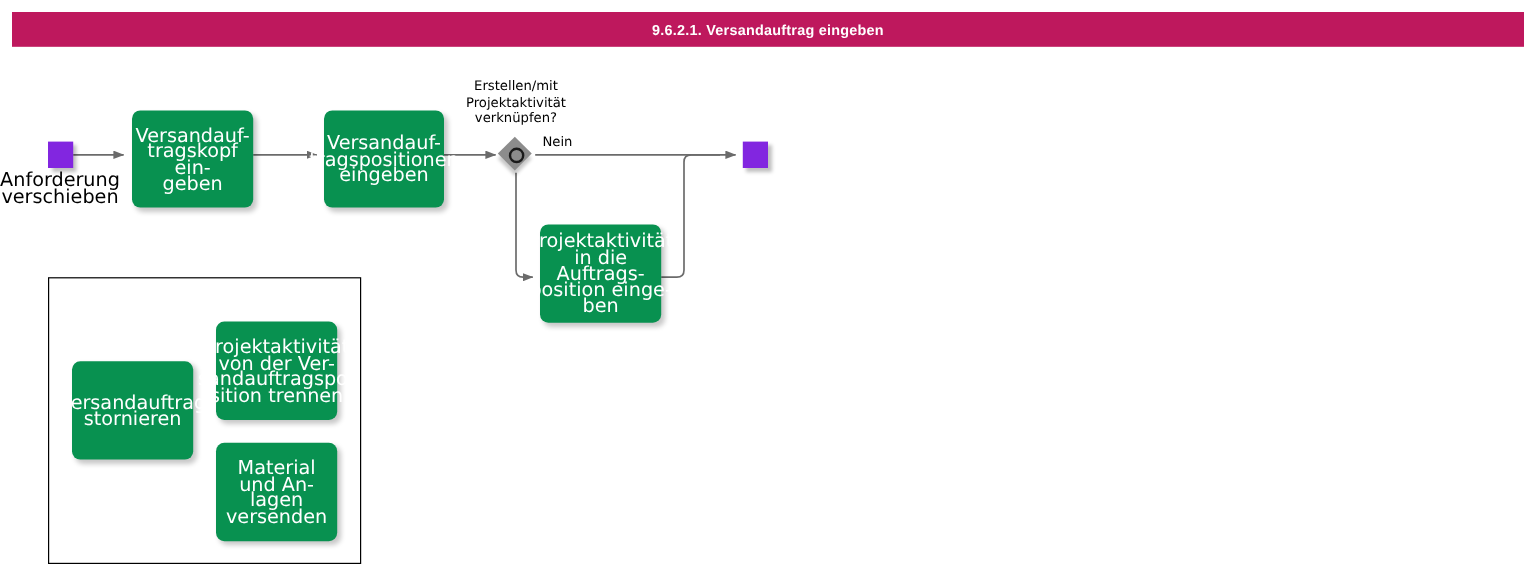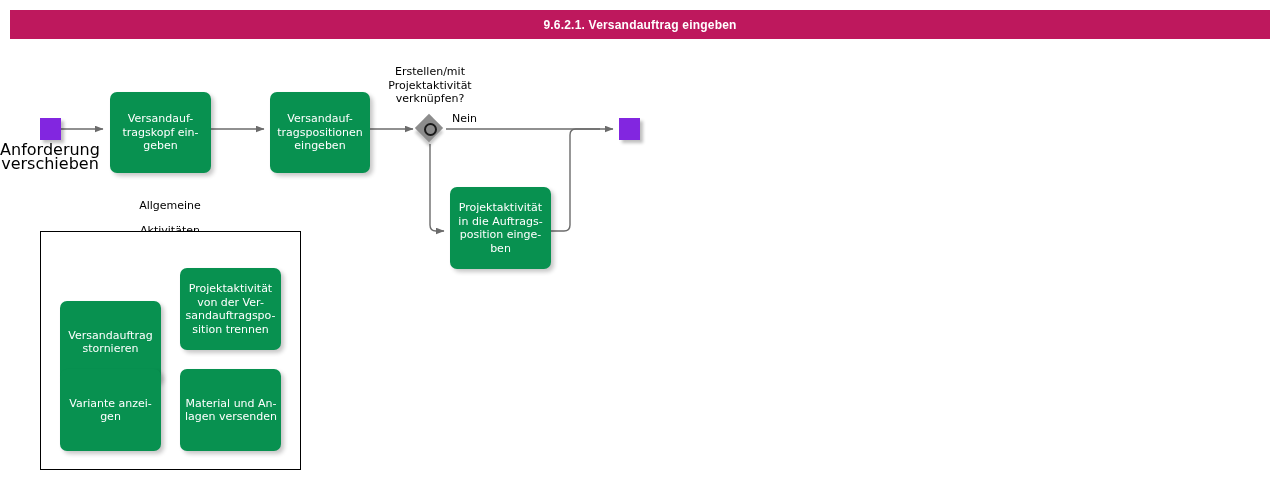--- a/index.html
+++ b/index.html
@@ -60,21 +60,21 @@
     border-radius: 7px;
     box-shadow: 3px 3px 4px rgba(0,0,0,0.22);
     display: flex;
     align-items: center;
     justify-content: center;
     box-sizing: border-box;
     padding: 2px 4px;
   }
   .task-node .task-label {
     color: #ffffff;
-    font-size: 11px;
+    font-size: 16px;
     line-height: 13.5px;
     text-align: center;
     font-family: "DejaVu Sans", sans-serif;
     white-space: pre-line;
     letter-spacing: 0px;
   }
 
   .event-node {
     position: absolute;
     width: 21px;
@@ -219,40 +219,34 @@
 
   <div class="task-node" style="left:450px; top:187px; width:101px; height:82px;">
     <span class="task-label">Projektaktivität
 in die Auftrags-
 position einge-
 ben</span>
   </div>
 
   <div class="event-node" style="left:619px; top:118px;"></div>
 
-  <div id="group-caption">Allgemeine
-Aktivitäten</div>
 
   <div id="group-container"></div>
 
   <div class="task-node" style="left:60px; top:268px; width:101px; height:82px;margin-top:33px;">
     <span class="task-label">Versandauftrag
 stornieren</span>
   </div>
 
   <div class="task-node" style="left:180px; top:268px; width:101px; height:82px;">
     <span class="task-label">Projektaktivität
 von  der  Ver-
 sandauftragspo-
 sition  trennen</span>
   </div>
 
-  <div class="task-node" style="left:60px; top:369px; width:101px; height:82px;">
-    <span class="task-label">Variante anzei-
-gen</span>
-  </div>
 
   <div class="task-node" style="left:180px; top:369px; width:101px; height:82px;justify-content:flex-end;">
     <span class="task-label">Material und An-
 lagen versenden</span>
   </div>
 
 </div>
 
 </body></html>

